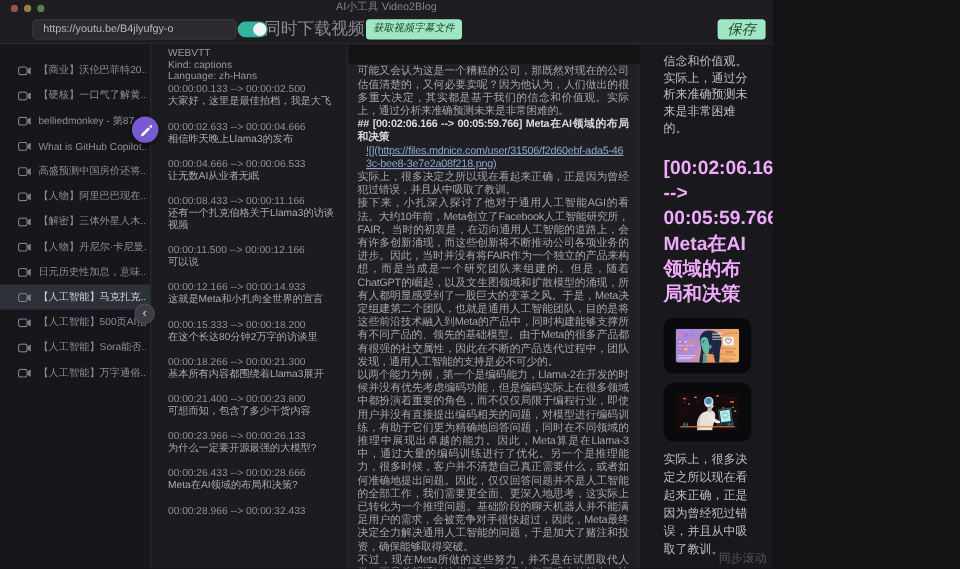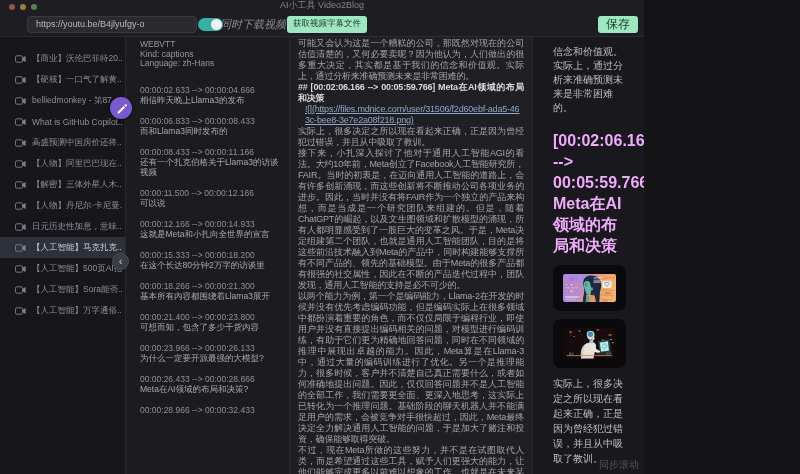--- a/index.html
+++ b/index.html
@@ -18,49 +18,49 @@
   
   .toolbar { height:25px; background:#1e1e22; border-bottom:1px solid #2c2c31;
     display:flex; align-items:center; padding:0 6px 0 27px; gap:1px; }
   .url-input { width:170px; height:17px; background:#2a2a2f; border:1px solid #39393f;
     border-radius:4px; color:#b7b7be; font-size:9px; padding:0 8px; outline:none;
     font-family:"Liberation Sans",sans-serif; }
   .toggle { width:25px; height:13px; border-radius:7px; background:#35b2a2; position:relative;
     flex-shrink:0; cursor:pointer; }
   .toggle .knob { position:absolute; right:1px; top:1px; width:11px; height:11px;
     border-radius:50%; background:#f2f2f4; }
-  .toggle-label { font-size:11px; color:#8b8b92; margin-left:-4px; white-space:nowrap;font-style:italic; }
+  .toggle-label { font-size:14px; color:#8b8b92; margin-left:-4px; white-space:nowrap; }
   .btn-green { background:#9fe7c3; color:#20402e; font-size:8.5px; border:none;
     border-radius:3px; height:17px; padding:0 6px; cursor:pointer; white-space:nowrap;
-    font-family:"Liberation Sans",sans-serif; }
+    font-family:"Liberation Sans",sans-serif;font-style:italic; }
   .btn-save { margin-left:auto; font-size:12px; padding:0 8px; }
 
   
   .main { display:flex; height:437px; }
 
   .sidebar { width:125px; background:#17171b; padding-top:11px; overflow:hidden; flex-shrink:0; }
   .side-item { height:21px; display:flex; align-items:center; gap:6px;
     padding:0 3px 0 15px; font-size:8.5px; color:#8b8f97; white-space:nowrap;
     overflow:hidden; cursor:pointer; }
   .side-item.selected { background:#2d3139; color:#ccd0d8; }
   .cam { flex-shrink:0; display:flex; color:#7d828a; }
   .side-label { overflow:hidden; white-space:nowrap; }
 
   .transcript { width:165px; background:#1c1c20; border-left:1px solid #28282d;
     border-right:1px solid #28282d; padding:3px 6px 0 14px; overflow:hidden;
     font-size:8.5px; color:#97979e; flex-shrink:0; }
   .tr-head div { line-height:9.5px; }
-  .tr-head { margin-bottom:16px; }
+  .tr-head { margin-bottom:0; }
   .cue { margin-bottom:11px; }
   .cue-time { line-height:10px; color:#8f8f96; }
   .cue-text { line-height:10px; color:#a9a9b0; }
 
   .editor { width:243px; background:#202024; border-right:1px solid #28282d;
     padding:1px 8px 16px 8px; overflow:hidden; font-size:9px; line-height:11px;
-    color:#a4a4ab; letter-spacing:-0.2px; text-align:justify; flex-shrink:0; cursor:text; }
+    color:#a4a4ab; letter-spacing:-0.2px; text-align:justify; flex-shrink:0; cursor:text;margin-top:16px; }
   .ed-heading { color:#d9d9de; font-weight:bold; }
   .ed-link { color:#8ca6c8; text-decoration:underline; word-break:break-all; padding-left:7px; }
 
   .preview { flex:1; background:#19191d; padding:0 18px 0 20px; overflow:hidden; }
   .pv-top { margin-top:8px; font-size:10px; line-height:14px; color:#bfbfc4; }
   .pv-heading { margin:15px 0 9px; font-size:16px; line-height:21px; color:#f0abfc;
     font-weight:bold; }
   .img-frame { background:#0a0a0c; border-radius:8px; padding:9px 10px; margin:0 0 8px; }
   .img-frame svg { display:block; width:100%; height:auto; border-radius:2px; }
   .pv-para { margin-top:4px; font-size:10px; line-height:15px; color:#bfbfc4; }
@@ -221,26 +221,30 @@
         </div>
       </div>
 
     <div class="transcript">
         <div class="tr-head">
           <div>WEBVTT</div>
           <div>Kind: captions</div>
           <div>Language: zh-Hans</div>
         </div>
         <div class="cue">
+          <div class="cue-time">00:00:00.133 --&gt; 00:00:02.500</div>
+          <div class="cue-text">大家好，这里是最佳拍档，我是大飞</div>
+        </div>
+        <div class="cue">
           <div class="cue-time">00:00:02.633 --&gt; 00:00:04.666</div>
           <div class="cue-text">相信昨天晚上Llama3的发布</div>
         </div>
         <div class="cue">
-          <div class="cue-time">00:00:06.833 --&gt; 00:00:08.433</div>
-          <div class="cue-text">而和Llama3同时发布的</div>
+          <div class="cue-time">00:00:04.666 --&gt; 00:00:06.533</div>
+          <div class="cue-text">让无数AI从业者无眠</div>
         </div>
         <div class="cue">
           <div class="cue-time">00:00:08.433 --&gt; 00:00:11.166</div>
           <div class="cue-text">还有一个扎克伯格关于Llama3的访谈视频</div>
         </div>
         <div class="cue">
           <div class="cue-time">00:00:11.500 --&gt; 00:00:12.166</div>
           <div class="cue-text">可以说</div>
         </div>
         <div class="cue">

